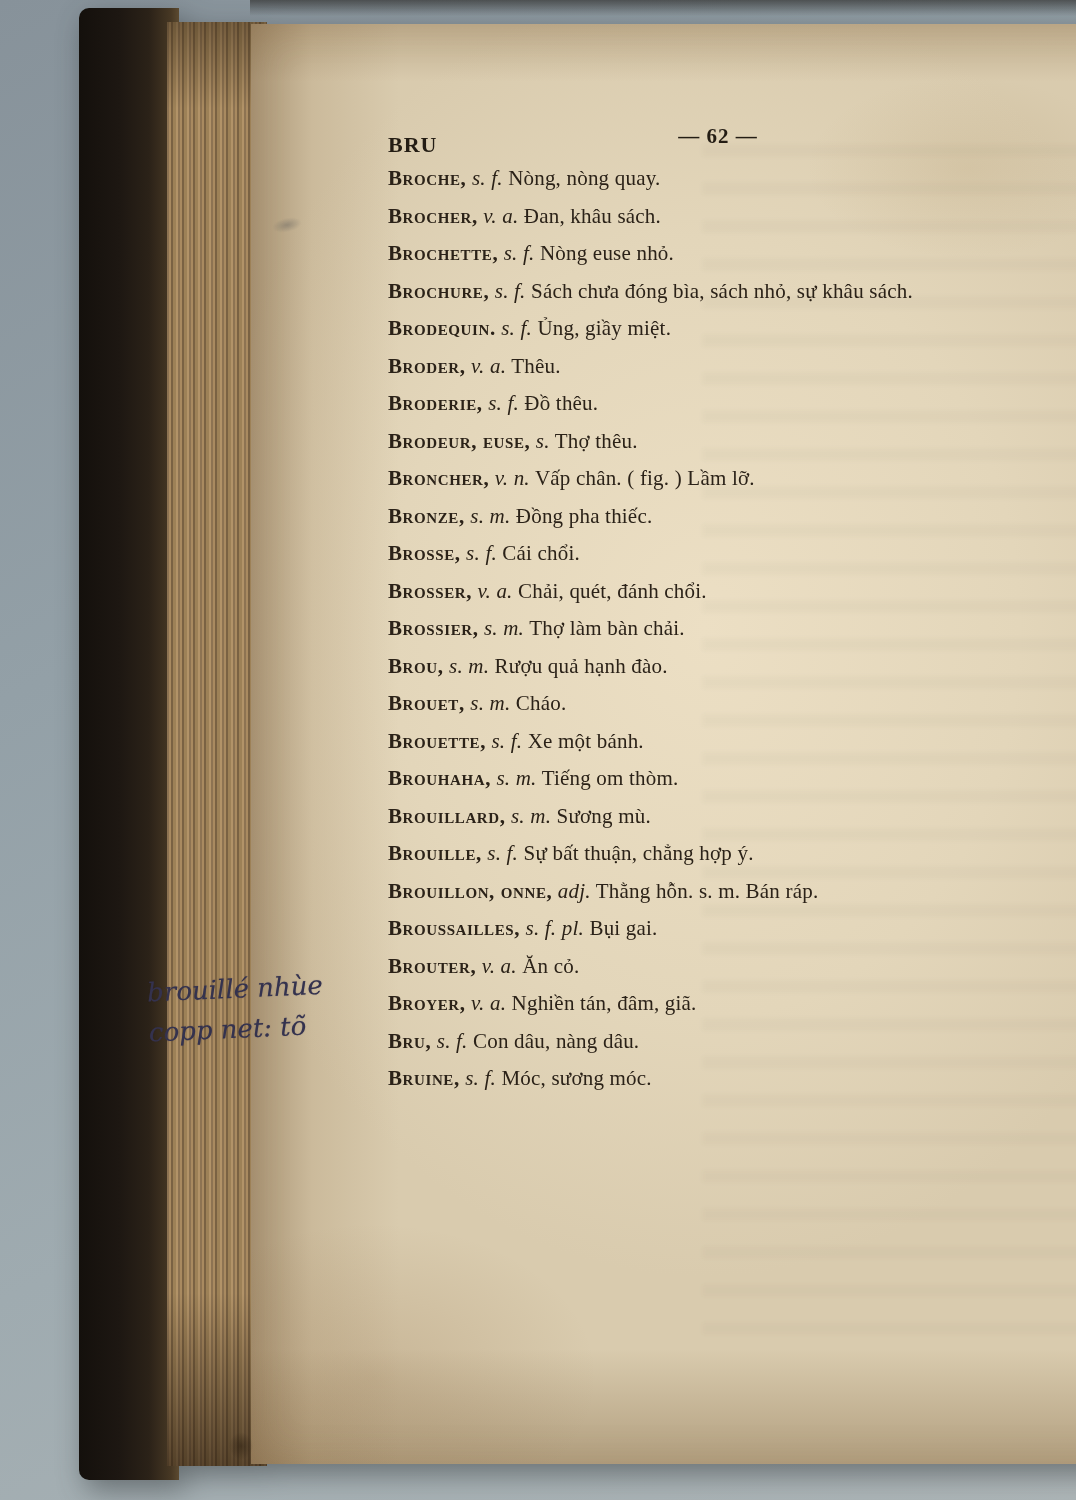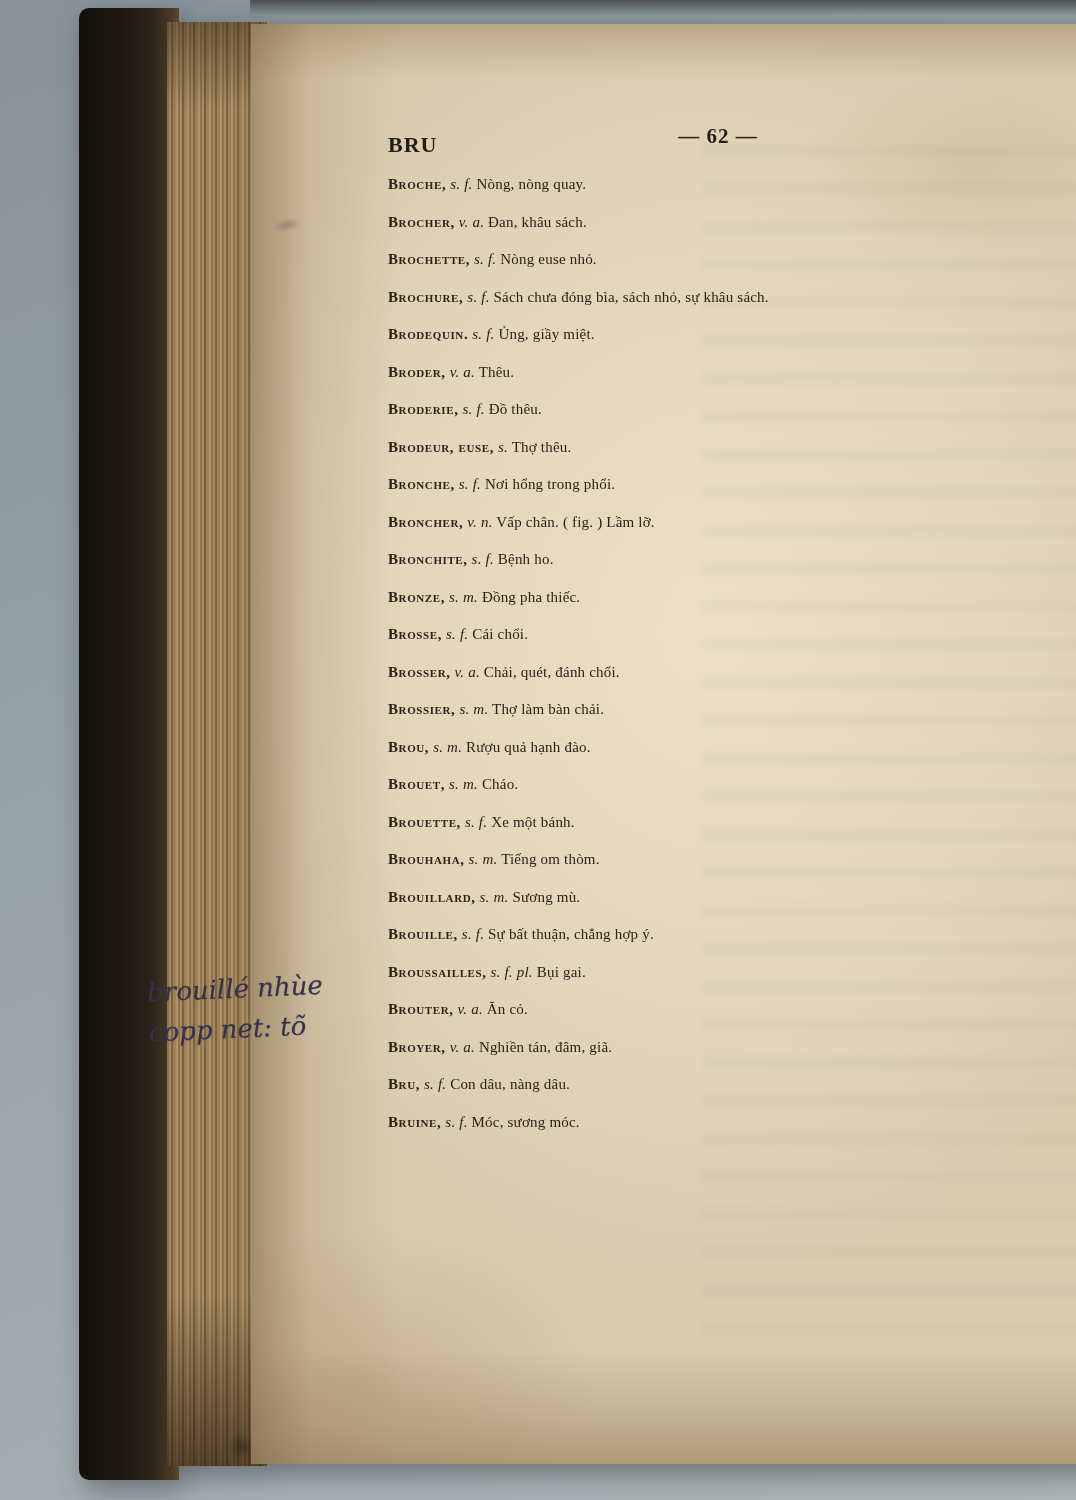--- a/index.html
+++ b/index.html
@@ -42,22 +42,22 @@
   .header-row { position:absolute; left:137px; top:100px; width:660px; height:40px; }
   .running-head {
     position:absolute; left:0; top:8px; font-weight:bold; font-size:22px;
     letter-spacing:1px; color:#241d14;
   }
   .page-number {
     position:absolute; left:0; right:0; top:0; text-align:center;
     font-weight:bold; font-size:21px; color:#241d14; letter-spacing:1px;
   }
   .entry-list {
-    position:absolute; left:137px; top:142px; width:662px;
-    font-size:15px; line-height:37.5px; color:#2b2218; letter-spacing:.2px;
+    position:absolute; left:137px; top:136px; width:662px;
+    font-size:21px; line-height:37.5px; color:#2b2218; letter-spacing:.2px;
   }
   .entry { text-align:justify; padding-left:36px; text-indent:-36px; }
   .entry .head { font-variant:small-caps; font-weight:600; letter-spacing:.6px; }
   .entry .pos { font-style:italic; }
   .marginalia {
     position:absolute; left:148px; top:968px; width:210px;
     font-style:italic; font-size:26px; line-height:40px; color:#34324e;
     transform:rotate(-2.5deg); text-shadow:0 0 1px rgba(52,50,78,.5);
     font-family:"DejaVu Serif","Liberation Serif",serif;
   }
@@ -91,33 +91,32 @@
 
       <div class="entry-list">
           <div class="entry"><span class="head">Broche,</span> <span class="pos">s. f.</span> <span class="def">Nòng, nòng quay.</span></div>
           <div class="entry"><span class="head">Brocher,</span> <span class="pos">v. a.</span> <span class="def">Đan, khâu sách.</span></div>
           <div class="entry"><span class="head">Brochette,</span> <span class="pos">s. f.</span> <span class="def">Nòng euse nhỏ.</span></div>
           <div class="entry"><span class="head">Brochure,</span> <span class="pos">s. f.</span> <span class="def">Sách chưa đóng bìa, sách nhỏ, sự khâu sách.</span></div>
           <div class="entry"><span class="head">Brodequin.</span> <span class="pos">s. f.</span> <span class="def">Ủng, giầy miệt.</span></div>
           <div class="entry"><span class="head">Broder,</span> <span class="pos">v. a.</span> <span class="def">Thêu.</span></div>
           <div class="entry"><span class="head">Broderie,</span> <span class="pos">s. f.</span> <span class="def">Đồ thêu.</span></div>
           <div class="entry"><span class="head">Brodeur, euse,</span> <span class="pos">s.</span> <span class="def">Thợ thêu.</span></div>
-          <div class="entry"><span class="head">Bronche,</span> <span class="pos">s. f.</span> <span class="def">Nơi hổng trong phổi.</span></div>
           <div class="entry"><span class="head">Broncher,</span> <span class="pos">v. n.</span> <span class="def">Vấp chân. ( fig. ) Lầm lỡ.</span></div>
-          <div class="entry"><span class="head">Bronchite,</span> <span class="pos">s. f.</span> <span class="def">Bệnh ho.</span></div>
           <div class="entry"><span class="head">Bronze,</span> <span class="pos">s. m.</span> <span class="def">Đồng pha thiếc.</span></div>
           <div class="entry"><span class="head">Brosse,</span> <span class="pos">s. f.</span> <span class="def">Cái chổi.</span></div>
           <div class="entry"><span class="head">Brosser,</span> <span class="pos">v. a.</span> <span class="def">Chải, quét, đánh chổi.</span></div>
           <div class="entry"><span class="head">Brossier,</span> <span class="pos">s. m.</span> <span class="def">Thợ làm bàn chải.</span></div>
           <div class="entry"><span class="head">Brou,</span> <span class="pos">s. m.</span> <span class="def">Rượu quả hạnh đào.</span></div>
           <div class="entry"><span class="head">Brouet,</span> <span class="pos">s. m.</span> <span class="def">Cháo.</span></div>
           <div class="entry"><span class="head">Brouette,</span> <span class="pos">s. f.</span> <span class="def">Xe một bánh.</span></div>
           <div class="entry"><span class="head">Brouhaha,</span> <span class="pos">s. m.</span> <span class="def">Tiếng om thòm.</span></div>
           <div class="entry"><span class="head">Brouillard,</span> <span class="pos">s. m.</span> <span class="def">Sương mù.</span></div>
           <div class="entry"><span class="head">Brouille,</span> <span class="pos">s. f.</span> <span class="def">Sự bất thuận, chẳng hợp ý.</span></div>
+          <div class="entry"><span class="head">Brouillon, onne,</span> <span class="pos">adj.</span> <span class="def">Thằng hỗn. s. m. Bán ráp.</span></div>
           <div class="entry"><span class="head">Broussailles,</span> <span class="pos">s. f. pl.</span> <span class="def">Bụi gai.</span></div>
           <div class="entry"><span class="head">Brouter,</span> <span class="pos">v. a.</span> <span class="def">Ăn cỏ.</span></div>
           <div class="entry"><span class="head">Broyer,</span> <span class="pos">v. a.</span> <span class="def">Nghiền tán, đâm, giã.</span></div>
           <div class="entry"><span class="head">Bru,</span> <span class="pos">s. f.</span> <span class="def">Con dâu, nàng dâu.</span></div>
           <div class="entry"><span class="head">Bruine,</span> <span class="pos">s. f.</span> <span class="def">Móc, sương móc.</span></div>
         </div>
     </div>
 
     <div class="page-corner-shadow"></div>
   </div>

